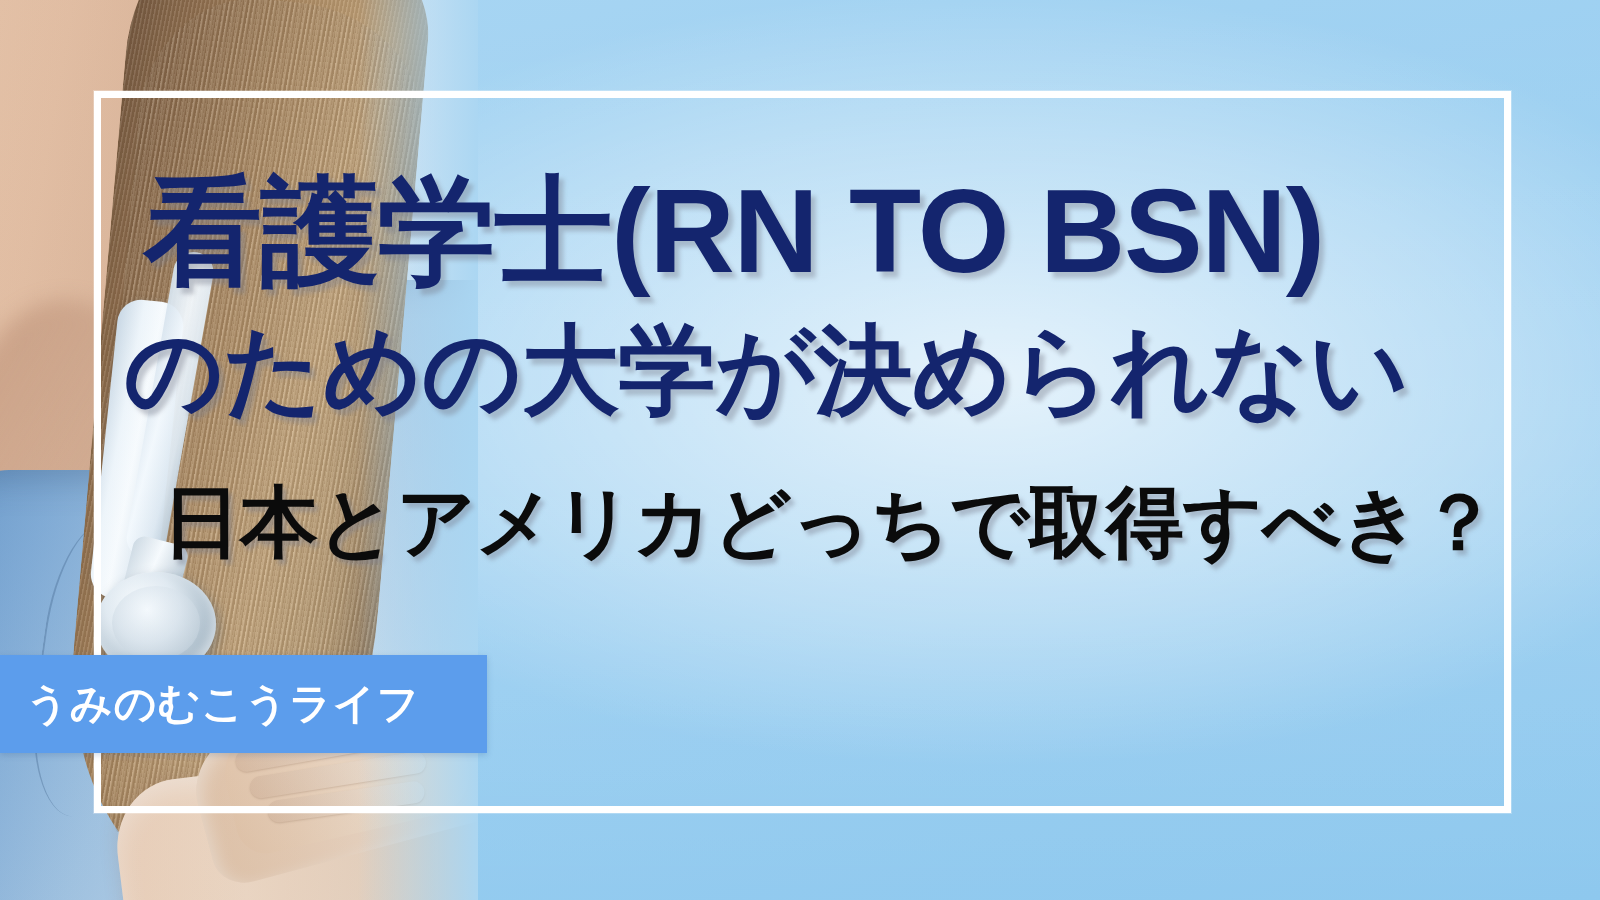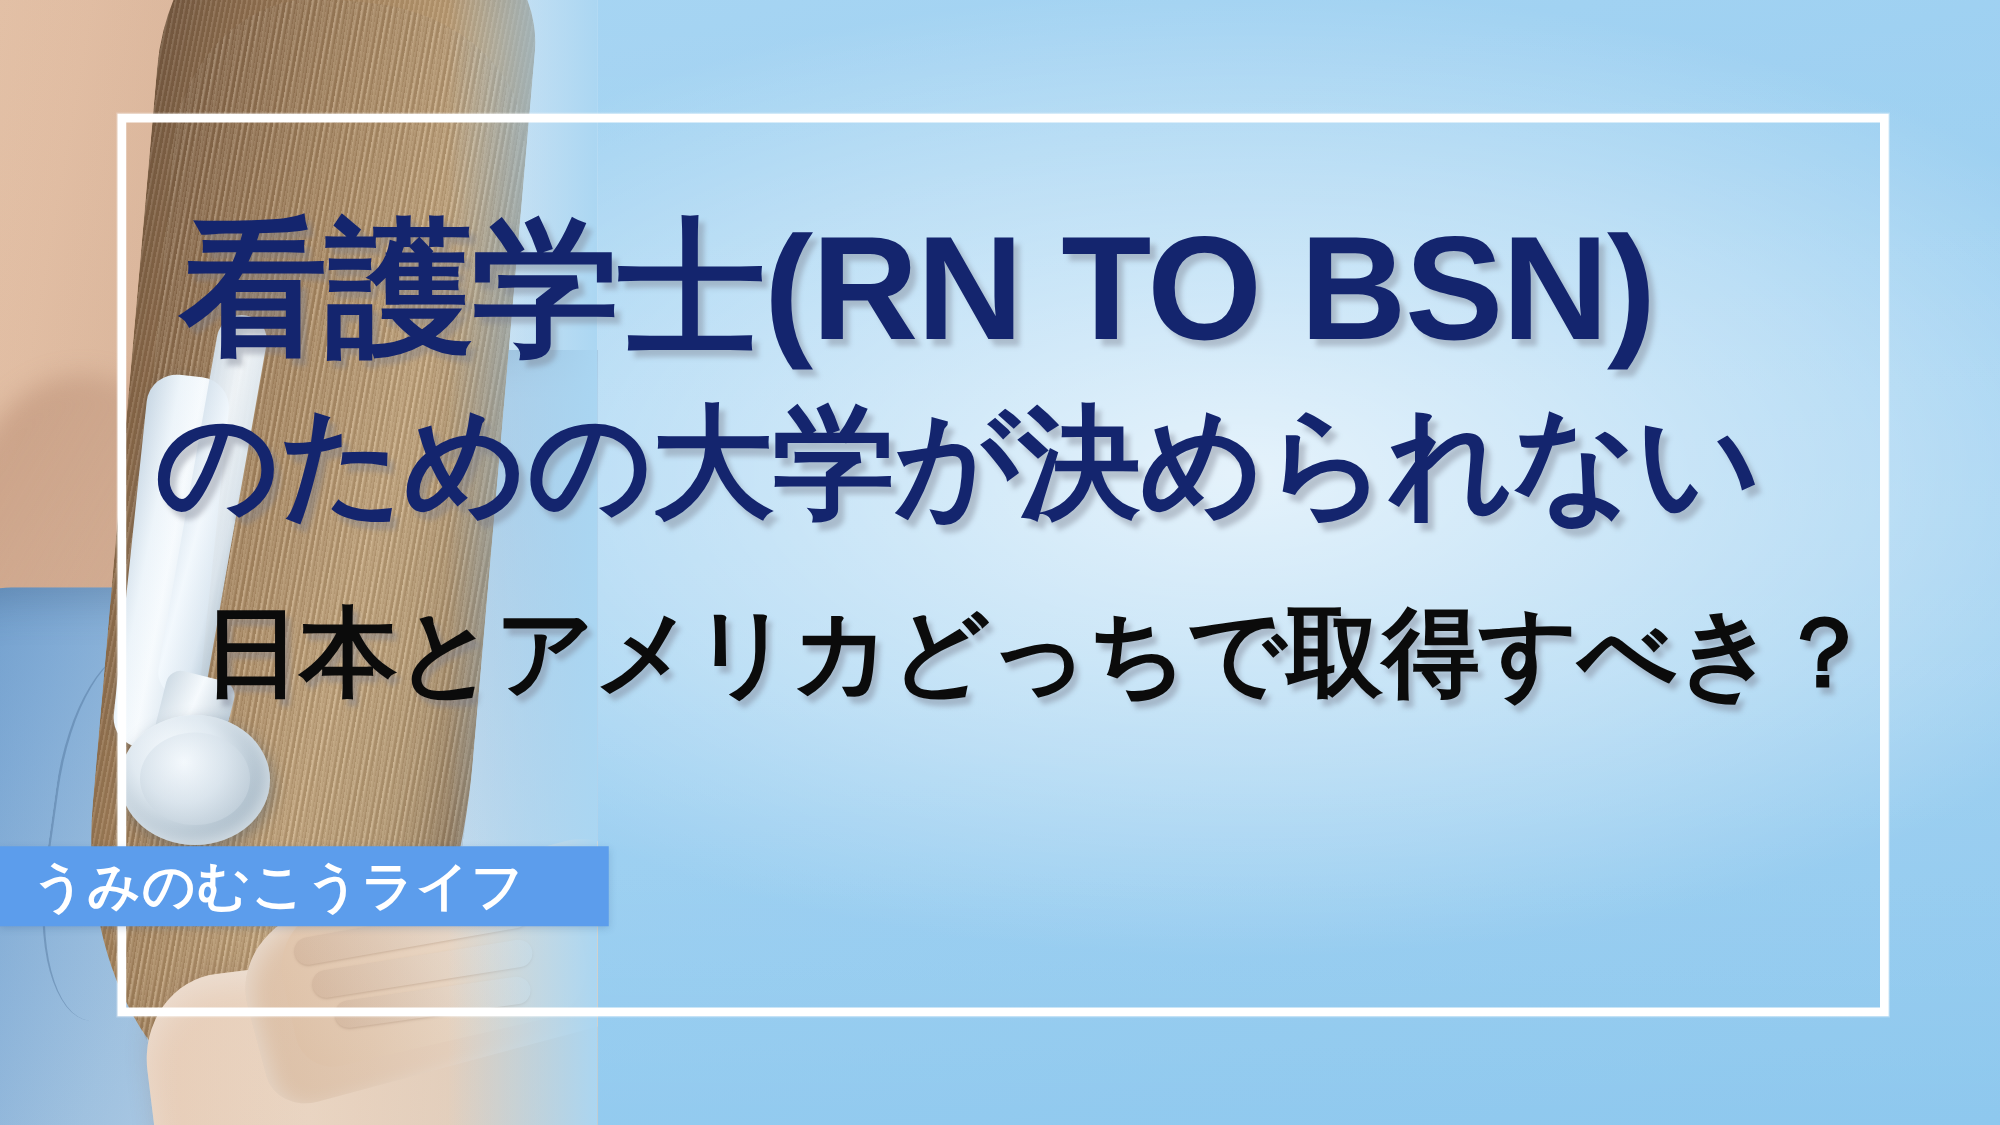--- a/index.html
+++ b/index.html
@@ -243,23 +243,23 @@
     text-shadow: 4px 5px 4px rgba(120,125,140,0.42);
     margin-top: 48px;
     margin-left: 20px;
     text-align: center;
   }
 
   
   .brand-ribbon {
     position: absolute;
     left: 0;
-    top: 677px;
+    top: 655px;
     width: 487px;
-    height: 64px;
+    height: 98px;
     background: #5c9dec;
     display: flex;
     align-items: center;
     box-shadow: 0 2px 6px rgba(40,80,130,0.22);
     text-align: right;
   }
   .brand-text {
     margin-left: 26px;
     color: #ffffff;
     font-size: 42px;

